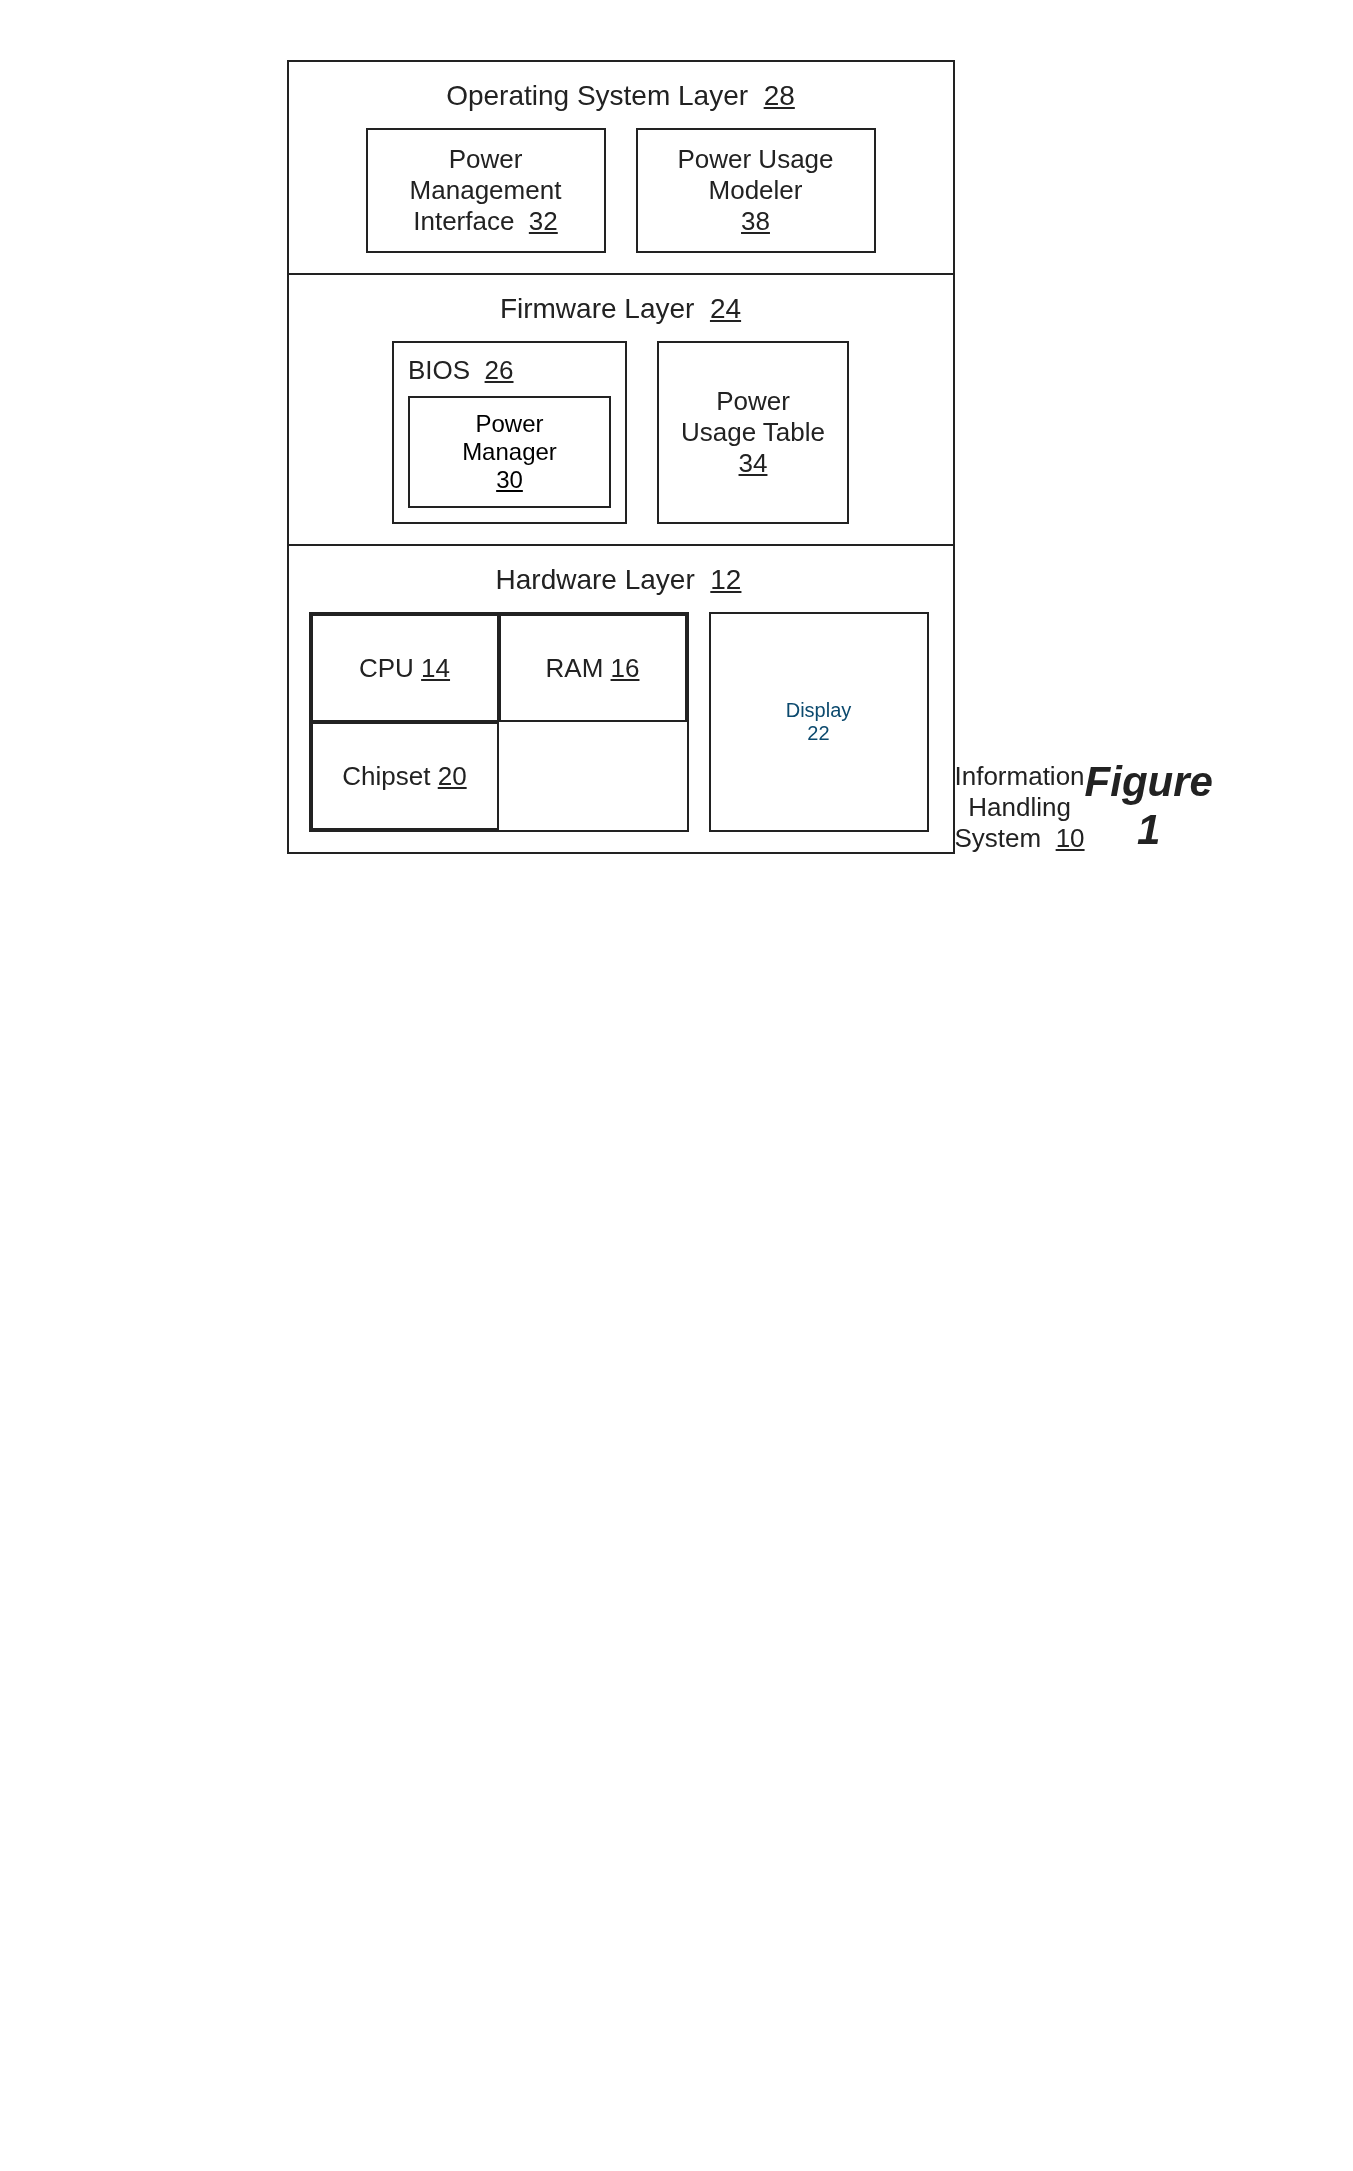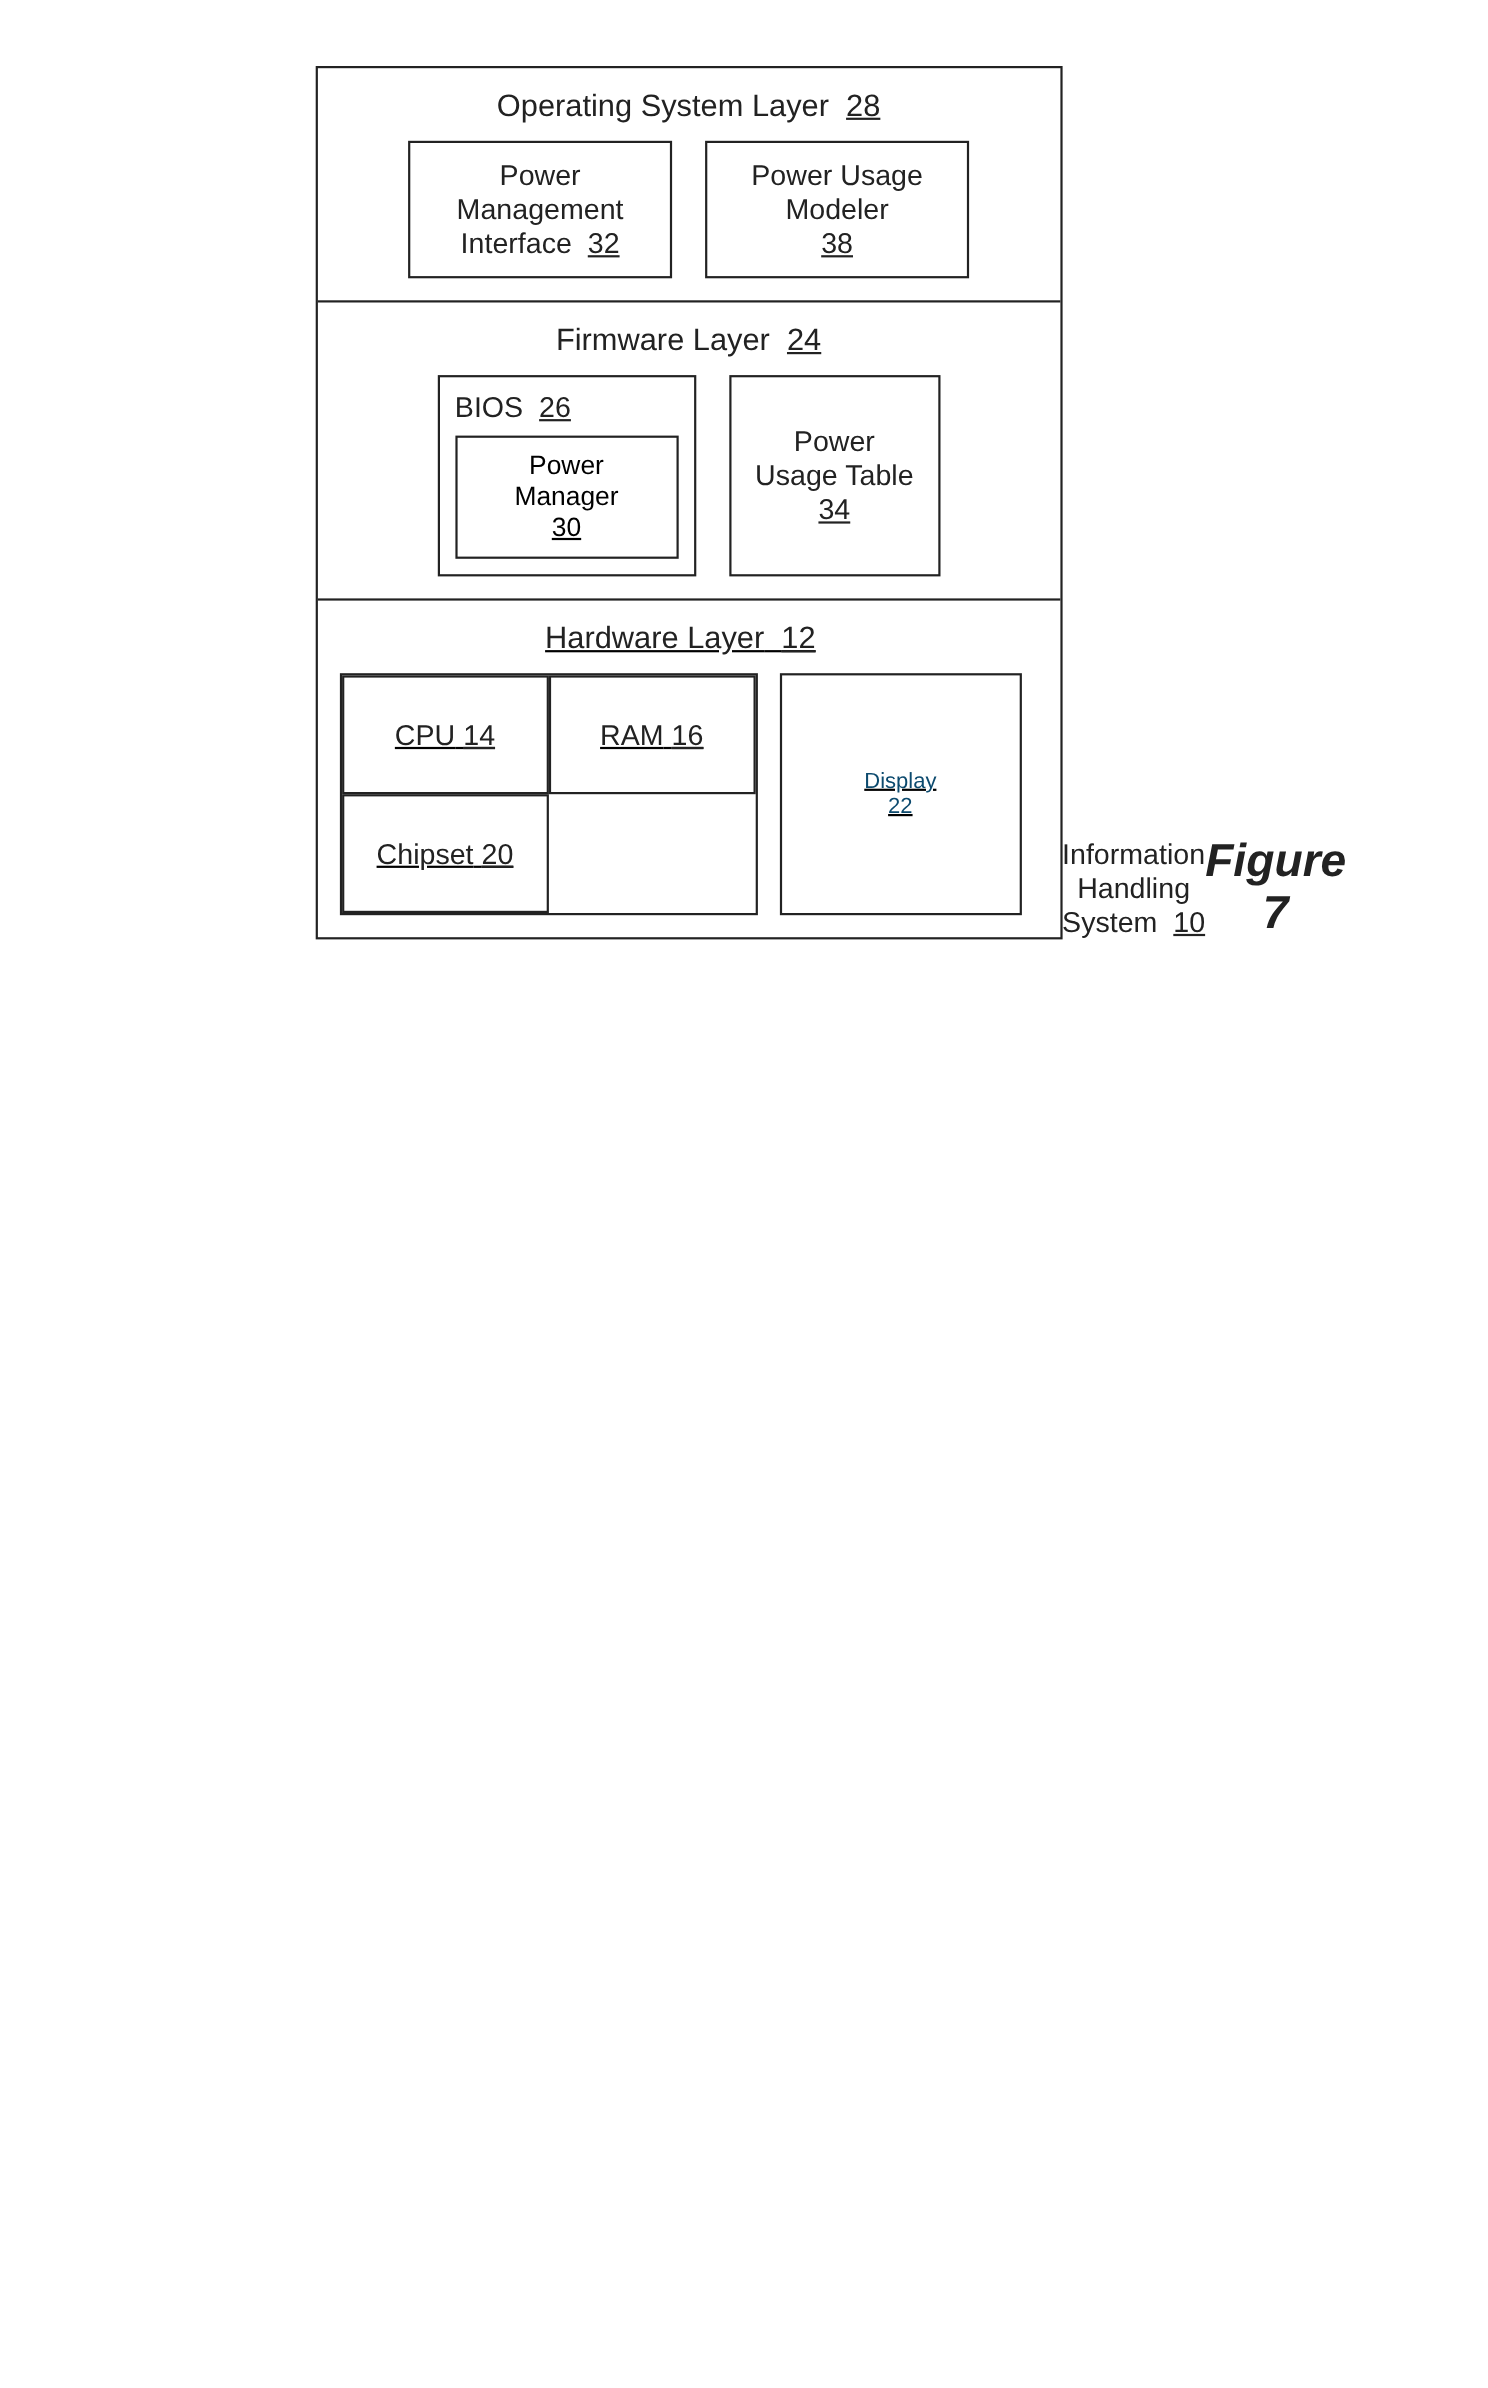--- a/index.html
+++ b/index.html
@@ -108,22 +108,21 @@
     .power-manager-box .num {
       text-decoration: underline;
     }
     .fw-box-right {
       width: 192px;
       min-height: 160px;
     }
 
     
     .hardware-layer {
-      padding: 18px 35px 20px 20px;
-      text-decoration: underline;
+      padding: 18px 24px 20px 20px;
     }
     .hardware-inner {
       display: flex;
       flex-direction: row;
       gap: 20px;
       justify-content: center;
       align-items: stretch;
     }
     .hw-left {
       display: flex;
@@ -272,15 +271,15 @@
     </div>
 
   </div>
 
   <div class="system-label">
     <span>Information Handling System</span>
     &nbsp;<span class="num">10</span>
   </div>
 
   <div class="figure-label">
-    <span>Figure 7</span>
+    <span>Figure 1</span>
   </div>
 </div>
 
 </body></html>

